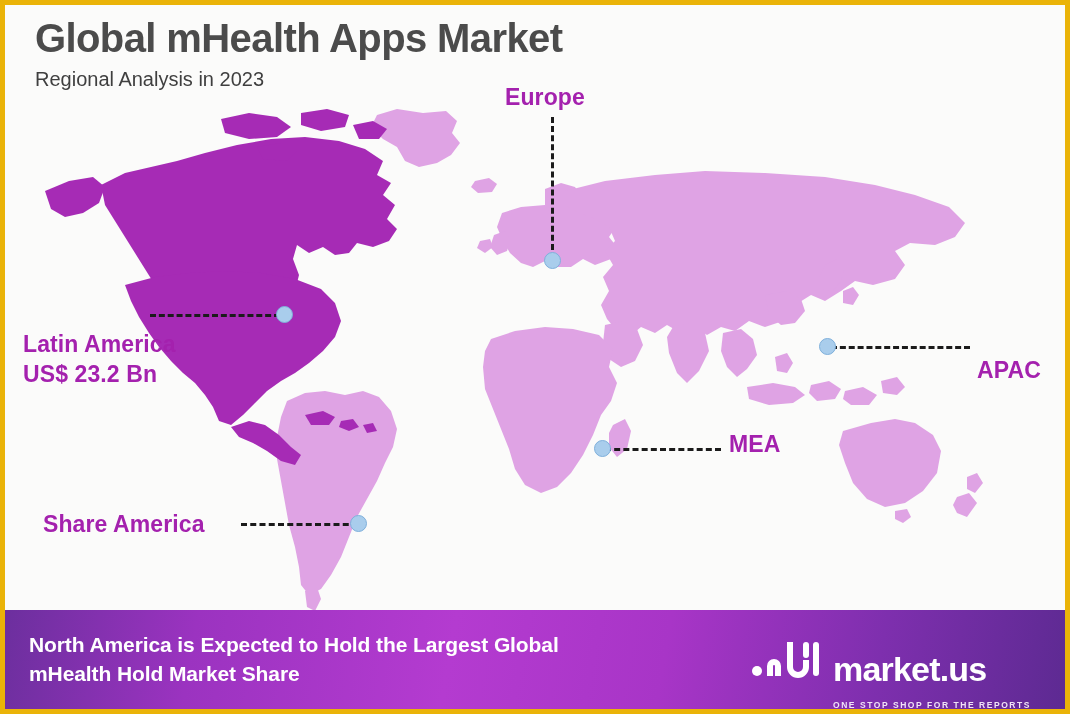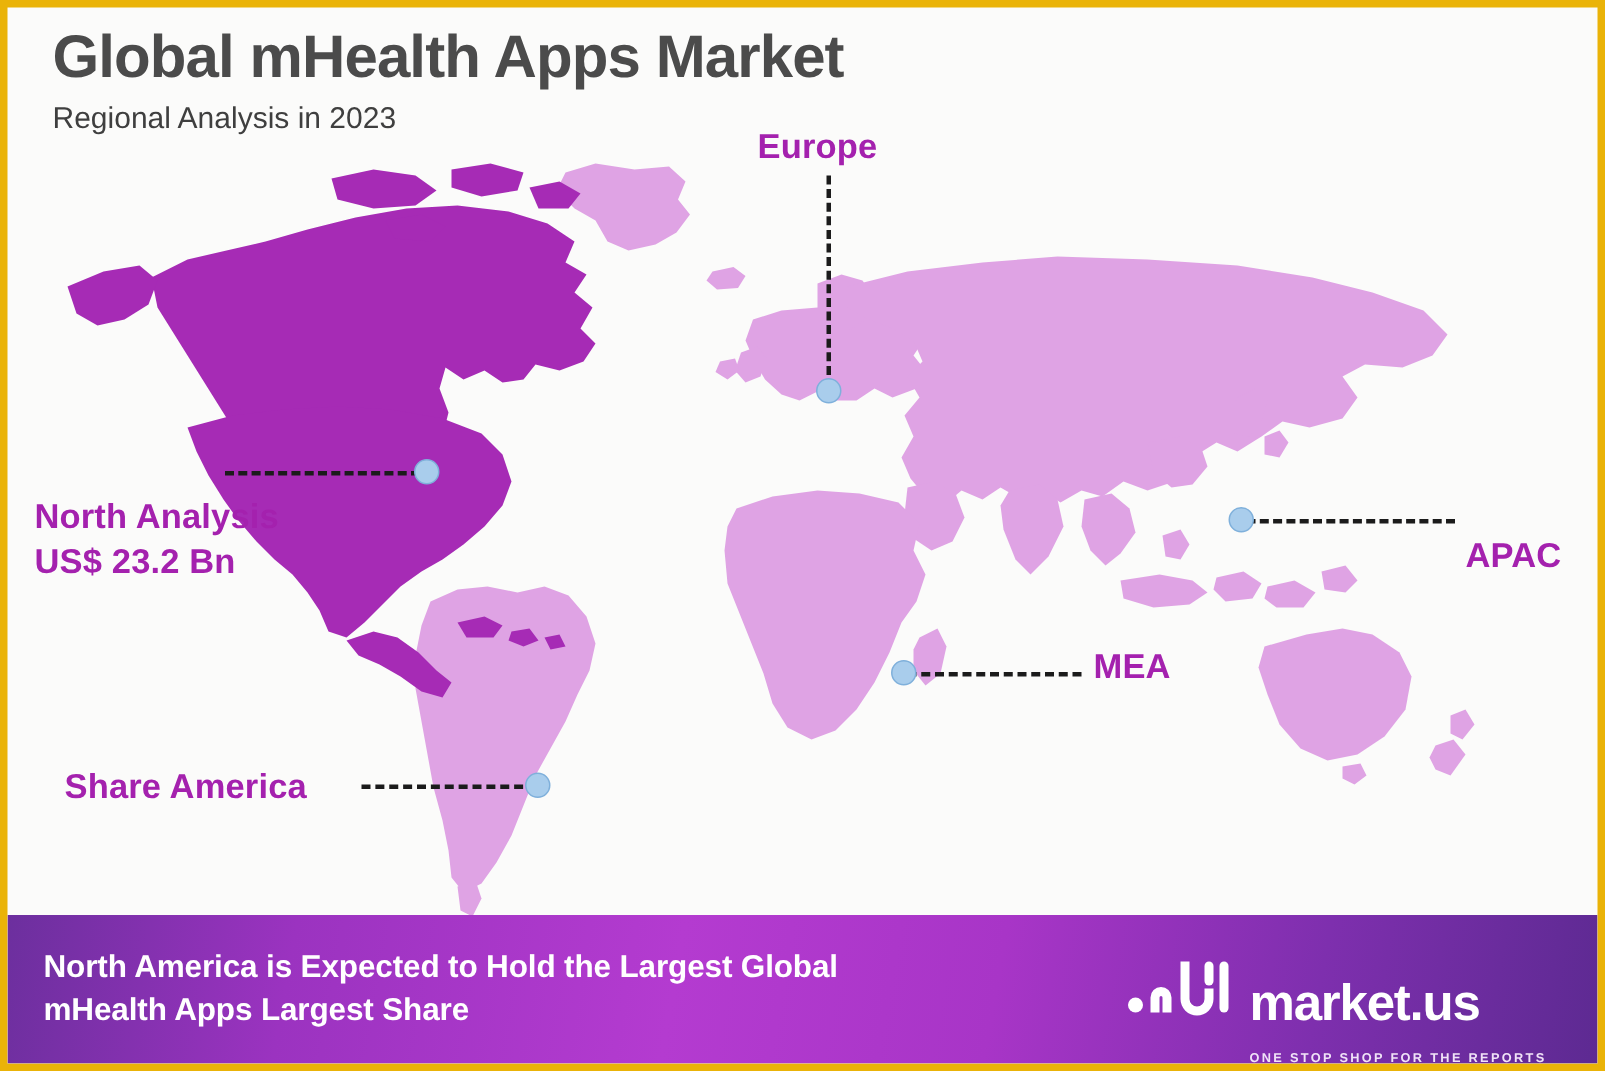--- a/index.html
+++ b/index.html
@@ -258,21 +258,21 @@
   <div class="leader horizontal" id="leader-mea"></div>
   <div class="leader horizontal" id="leader-latin-america"></div>
 
   <div class="marker" id="marker-north-america"></div>
   <div class="marker" id="marker-europe"></div>
   <div class="marker" id="marker-apac"></div>
   <div class="marker" id="marker-mea"></div>
   <div class="marker" id="marker-latin-america"></div>
 
   <div class="region-label two-line" id="label-north-america">
-    <div>North Analysis</div>
+    <div>Latin America</div>
     <div>US$ 23.2 Bn</div>
   </div>
 
   <div class="region-label" id="label-europe">
     <div>Europe</div>
   </div>
 
   <div class="region-label" id="label-apac">
     <div>APAC</div>
   </div>
@@ -281,21 +281,21 @@
     <div>MEA</div>
   </div>
 
   <div class="region-label" id="label-latin-america">
     <div>Share America</div>
   </div>
 
   <div id="banner">
     <div id="banner-text">
       <div>North America is Expected to Hold the Largest Global</div>
-      <div>mHealth Apps Largest Share</div>
+      <div>mHealth Hold Market Share</div>
     </div>
 
     <div id="logo">
       <span id="logo-mark">
         <svg width="72" height="44" viewBox="0 0 72 44" xmlns="http://www.w3.org/2000/svg">
           <g fill="#ffffff">
             <circle cx="6" cy="35" r="5"></circle>
             <path d="M16 40 L16 30 A7 7 0 0 1 30 30 L30 40 L24 40 L24 30 A1 1 0 0 0 22 30 L22 40 Z"></path>
             <path d="M36 6 L42 6 L42 31 A5 5 0 0 0 52 31 L52 24 L58 24 L58 31 A11 11 0 0 1 36 31 Z"></path>
             <rect x="52" y="6" width="6" height="16" rx="3"></rect>

